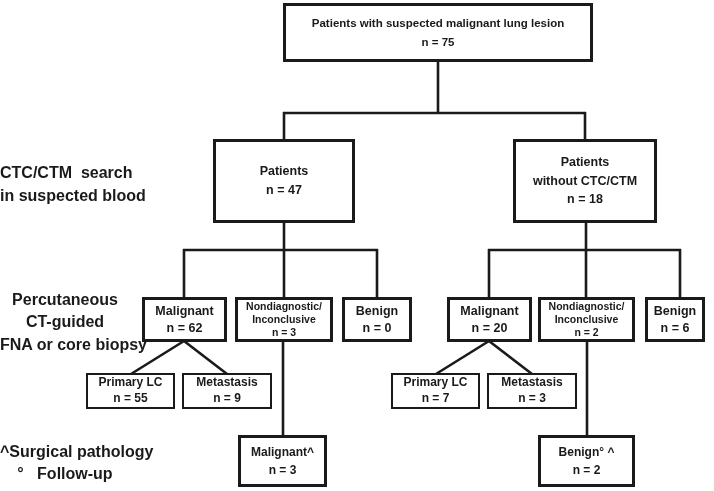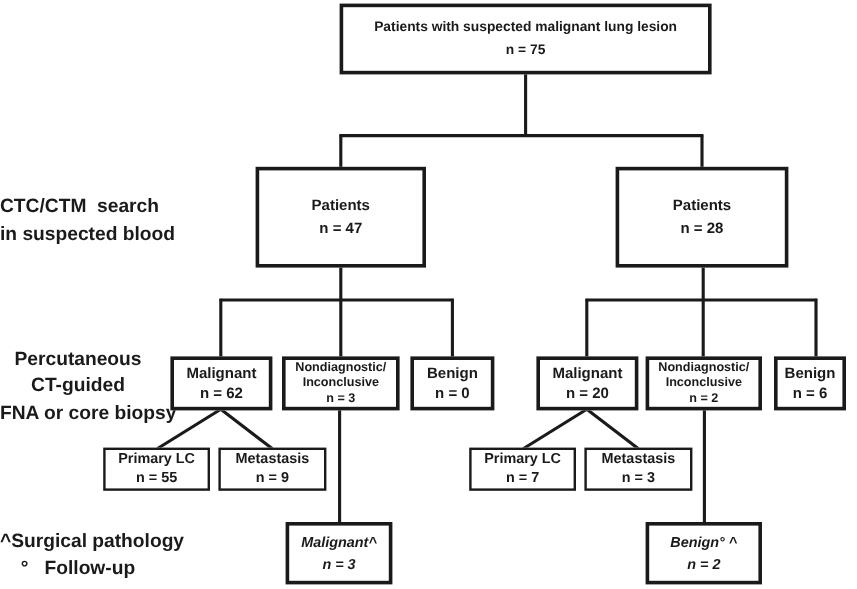--- a/index.html
+++ b/index.html
@@ -34,22 +34,22 @@
   .b-lmal        { left:142px; top:297px; width:85px;  height:45px; }
   .b-lnon        { left:235px; top:297px; width:98px;  height:45px; font-size:10.5px; line-height:1.25; }
   .b-lben        { left:342px; top:297px; width:70px;  height:45px; }
   .b-rmal        { left:447px; top:297px; width:85px;  height:45px; }
   .b-rnon        { left:538px; top:297px; width:97px;  height:45px; font-size:10.5px; line-height:1.25; }
   .b-rben        { left:645px; top:297px; width:60px;  height:45px; }
   .b-lprim       { left:86px;  top:373px; width:89px;  height:36px; font-size:12px; line-height:1.3; }
   .b-lmeta       { left:182px; top:373px; width:90px;  height:36px; font-size:12px; line-height:1.3; }
   .b-rprim       { left:391px; top:373px; width:89px;  height:36px; font-size:12px; line-height:1.3; }
   .b-rmeta       { left:487px; top:373px; width:90px;  height:36px; font-size:12px; line-height:1.3; }
-  .b-bmal        { left:238px; top:435px; width:89px;  height:52px; font-size:12px; line-height:1.5;font-style:italic; }
-  .b-bben        { left:538px; top:435px; width:97px;  height:52px; font-size:12px; line-height:1.5;font-style:italic; }
+  .b-bmal        { left:238px; top:435px; width:89px;  height:52px; font-size:12px; line-height:1.5; }
+  .b-bben        { left:538px; top:435px; width:97px;  height:52px; font-size:12px; line-height:1.5; }
   .side-label {
     position: absolute;
     width: 130px;
     left: 0;
     text-align: center;
     font-size: 16px;
     line-height: 1.45;
   }
   .sl-ctc   { top: 161px; }
   .sl-biopsy{ top: 289px; line-height: 1.4; }
@@ -107,21 +107,22 @@
     <div class="ln">Patients with suspected malignant lung lesion</div>
     <div class="ln">n = 75</div>
   </div>
 
   <div class="box b-withctc">
     <div class="ln">Patients</div>
     <div class="ln">n = 47</div>
   </div>
   <div class="box b-withoutctc">
     <div class="ln">Patients</div>
-    <div class="ln">n = 28</div>
+    <div class="ln">without CTC/CTM</div>
+    <div class="ln">n = 18</div>
   </div>
 
   <div class="box b-lmal">
     <div class="ln">Malignant</div>
     <div class="ln">n = 62</div>
   </div>
   <div class="box b-lnon">
     <div class="ln">Nondiagnostic/</div>
     <div class="ln">Inconclusive</div>
     <div class="ln">n = 3</div>

